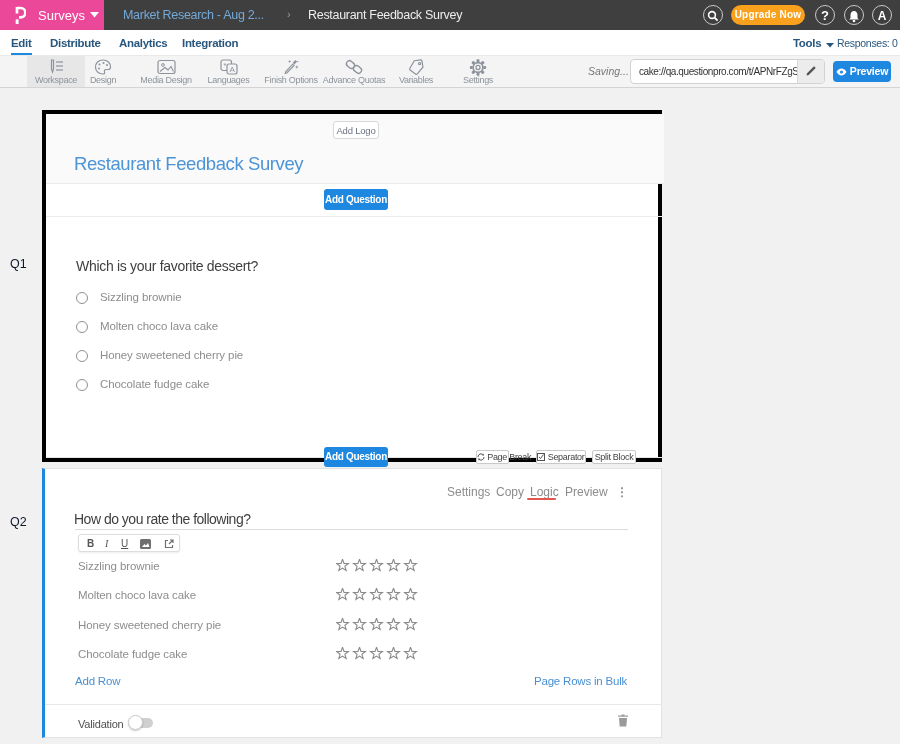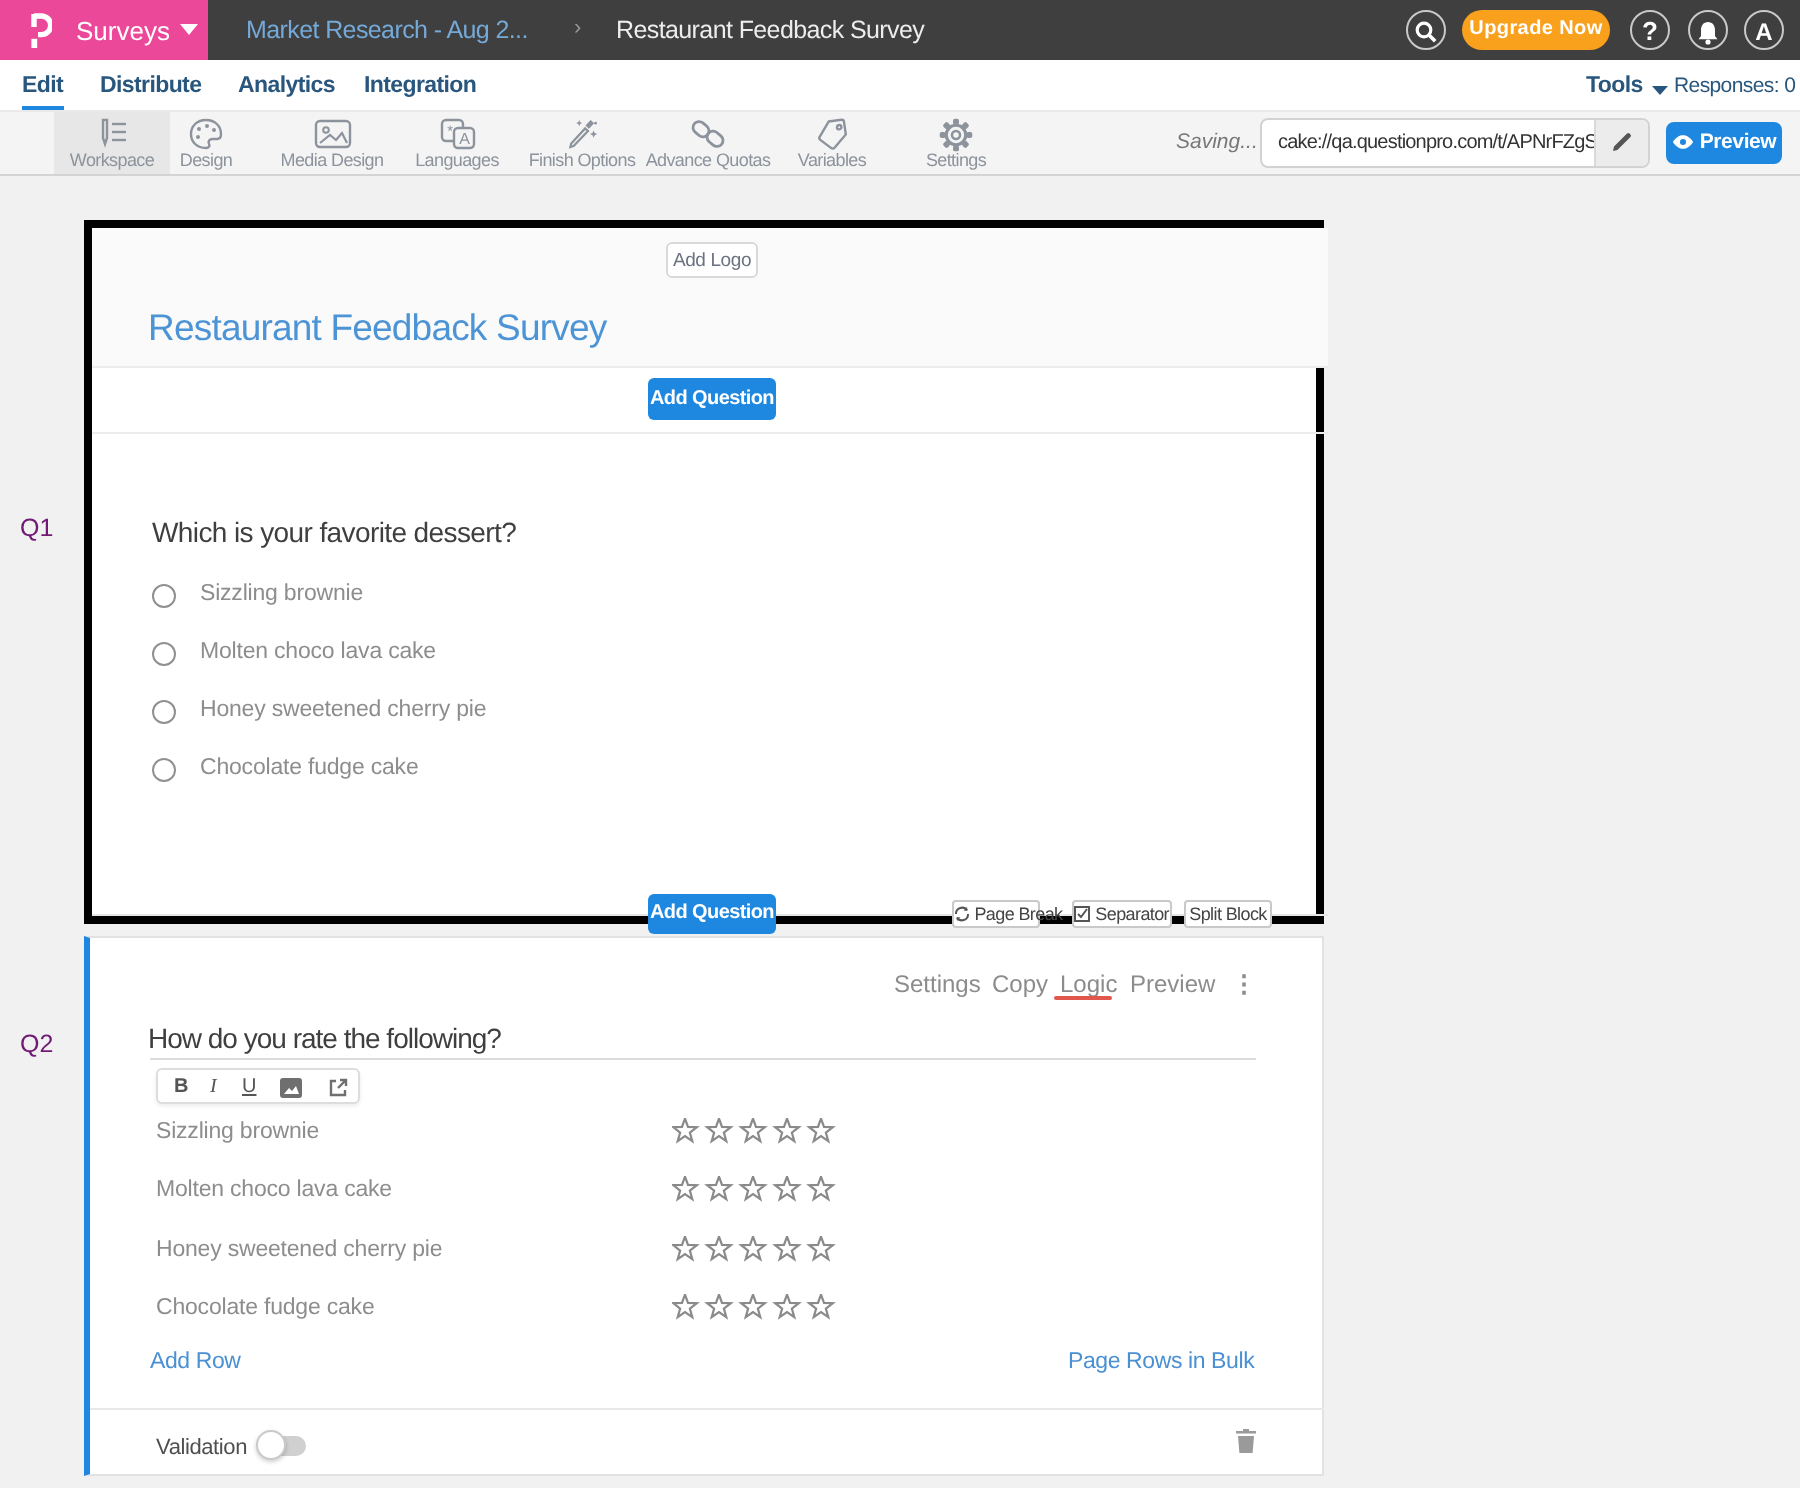--- a/index.html
+++ b/index.html
@@ -22,21 +22,21 @@
   .toolbar { position:absolute; left:0; top:56px; width:900px; height:32px; background:#f4f4f4; border-bottom:1px solid #d4d4d4; }
   .tool { position:absolute; top:0; height:31px; text-align:center; }
   .tool .lbl { position:absolute; bottom:2px; left:0; right:0; font-size:9px; color:#8d939c; letter-spacing:-0.3px; white-space:nowrap; }
   .tool svg { margin-top:3px; }
   .saving { position:absolute; left:588px; top:9px; font-size:10.5px; font-style:italic; color:#777; white-space:nowrap; }
   .urlbox { position:absolute; left:630px; top:3px; width:195px; height:25px; background:#fff; border:1px solid #d2d2d2; border-radius:4px; font-size:10px; color:#333; line-height:23px; padding-left:8px; letter-spacing:-0.4px; white-space:nowrap; overflow:hidden; }
   .pencilbox { position:absolute; left:797px; top:4px; width:27px; height:23px; background:#ececec; border-left:1px solid #d9d9d9; border-radius:0 3px 3px 0; text-align:center; }
   .preview-btn { position:absolute; left:833px; top:5px; width:58px; height:21px; background:#1e87e0; border-radius:4px; color:#fff; font-size:10.5px; font-weight:bold; text-align:center; line-height:21px; white-space:nowrap; letter-spacing:-0.2px; }
   
   .main { position:absolute; left:0; top:88px; width:900px; height:656px; background:#f1f1f1; }
-  .qlabel { position:absolute; font-size:12.5px; color:#701a75; }
+  .qlabel { position:absolute; font-size:12.5px; color:#0f172a; }
   .card1 { position:absolute; left:42px; top:22px; width:620px; height:352px; background:#fff; border:4px solid #000000; }
   .card1-head { position:absolute; left:0; top:0; width:618px; height:70px; background:#fafafa; border-bottom:1px solid #ececec; }
   .addlogo { position:absolute; left:287px; top:7px; width:46px; height:18px; background:#fff; border:1px solid #d8d8d8; border-radius:3px; font-size:9.5px; color:#6b7280; text-align:center; line-height:17px; white-space:nowrap; letter-spacing:-0.2px; }
   .title { position:absolute; left:28px; top:39px; font-size:18.5px; color:#4d94d6; letter-spacing:-0.4px; }
   .addq-strip { position:absolute; left:0; top:70px; width:618px; height:33px; border-bottom:1px solid #ececec; }
   .addq { position:absolute; background:#1e87e0; border-radius:3px; color:#fff; font-size:10px; font-weight:bold; text-align:center; white-space:nowrap; letter-spacing:-0.3px; }
   .q1text { position:absolute; left:30px; top:144px; font-size:14px; color:#3f3f3f; letter-spacing:-0.3px; }
   .radio { position:absolute; left:30px; width:12px; height:12px; border:1.3px solid #909090; border-radius:50%; }
   .opt { position:absolute; left:54px; font-size:11.5px; color:#8d8d8d; letter-spacing:-0.1px; }
   .bline { position:absolute; left:0; top:343px; width:618px; height:1px; background:#e6e6e6; }
@@ -210,21 +210,21 @@
     <div class="radio" style="top:178px;"></div>
       <span class="opt" style="top:177px;">Sizzling brownie</span>
     <div class="radio" style="top:207px;"></div>
       <span class="opt" style="top:206px;">Molten choco lava cake</span>
     <div class="radio" style="top:236px;"></div>
       <span class="opt" style="top:235px;">Honey sweetened cherry pie</span>
     <div class="radio" style="top:265px;"></div>
       <span class="opt" style="top:264px;">Chocolate fudge cake</span>
     <div class="bline"></div>
     <div class="addq" style="left:278px; top:333px; width:64px; height:20px; line-height:20px;">Add Question</div>
-    <div class="smallbtn" style="left:430px; width:44px;"><svg style="vertical-align:-1px" width="8" height="8" viewBox="0 0 8 8">
+    <div class="smallbtn" style="left:430px; width:33px;"><svg style="vertical-align:-1px" width="8" height="8" viewBox="0 0 8 8">
           <path d="M1 4 A3 3 0 0 1 6.5 2.2 M7 4 A3 3 0 0 1 1.5 5.8" fill="none" stroke="#555" stroke-width="1"></path>
           <path d="M6.5 0.5 L6.7 2.4 L4.8 2.2 Z M1.5 7.5 L1.3 5.6 L3.2 5.8 Z" fill="#555"></path>
         </svg> Page Break</div>
     <div class="smallbtn" style="left:490px; width:50px;"><svg style="vertical-align:-1px" width="8" height="8" viewBox="0 0 8 8">
           <rect x="0.5" y="0.5" width="7" height="7" fill="none" stroke="#555"></rect>
           <path d="M2 4 L3.5 5.5 L6.5 1.5" fill="none" stroke="#555"></path>
         </svg> Separator</div>
     <div class="smallbtn" style="left:546px; width:44px;">Split Block</div>
   </div>
 

